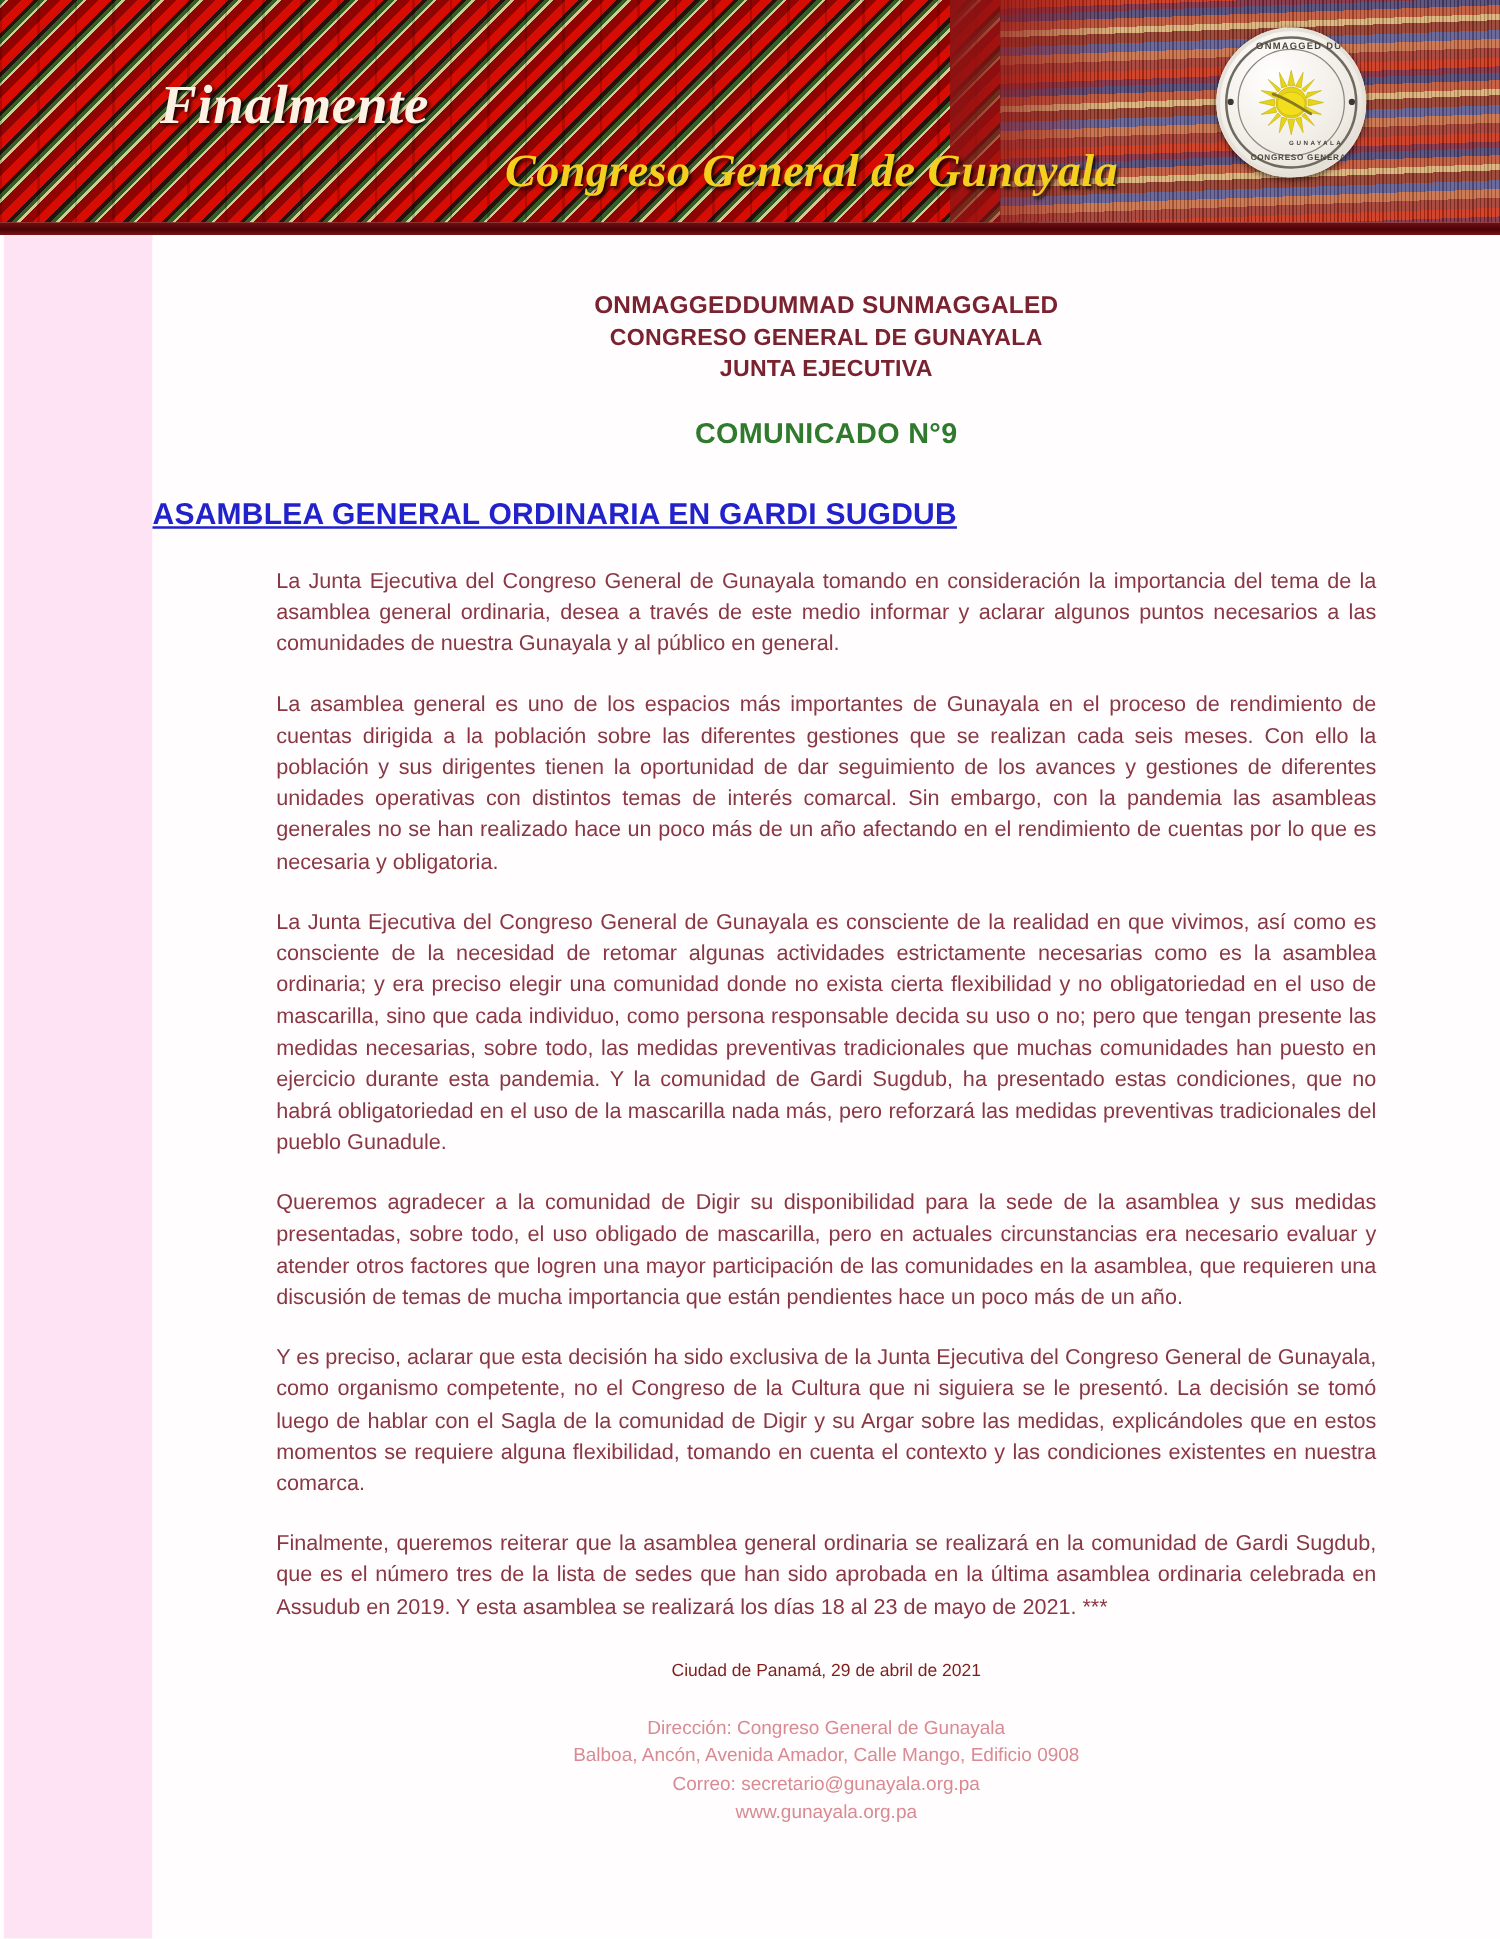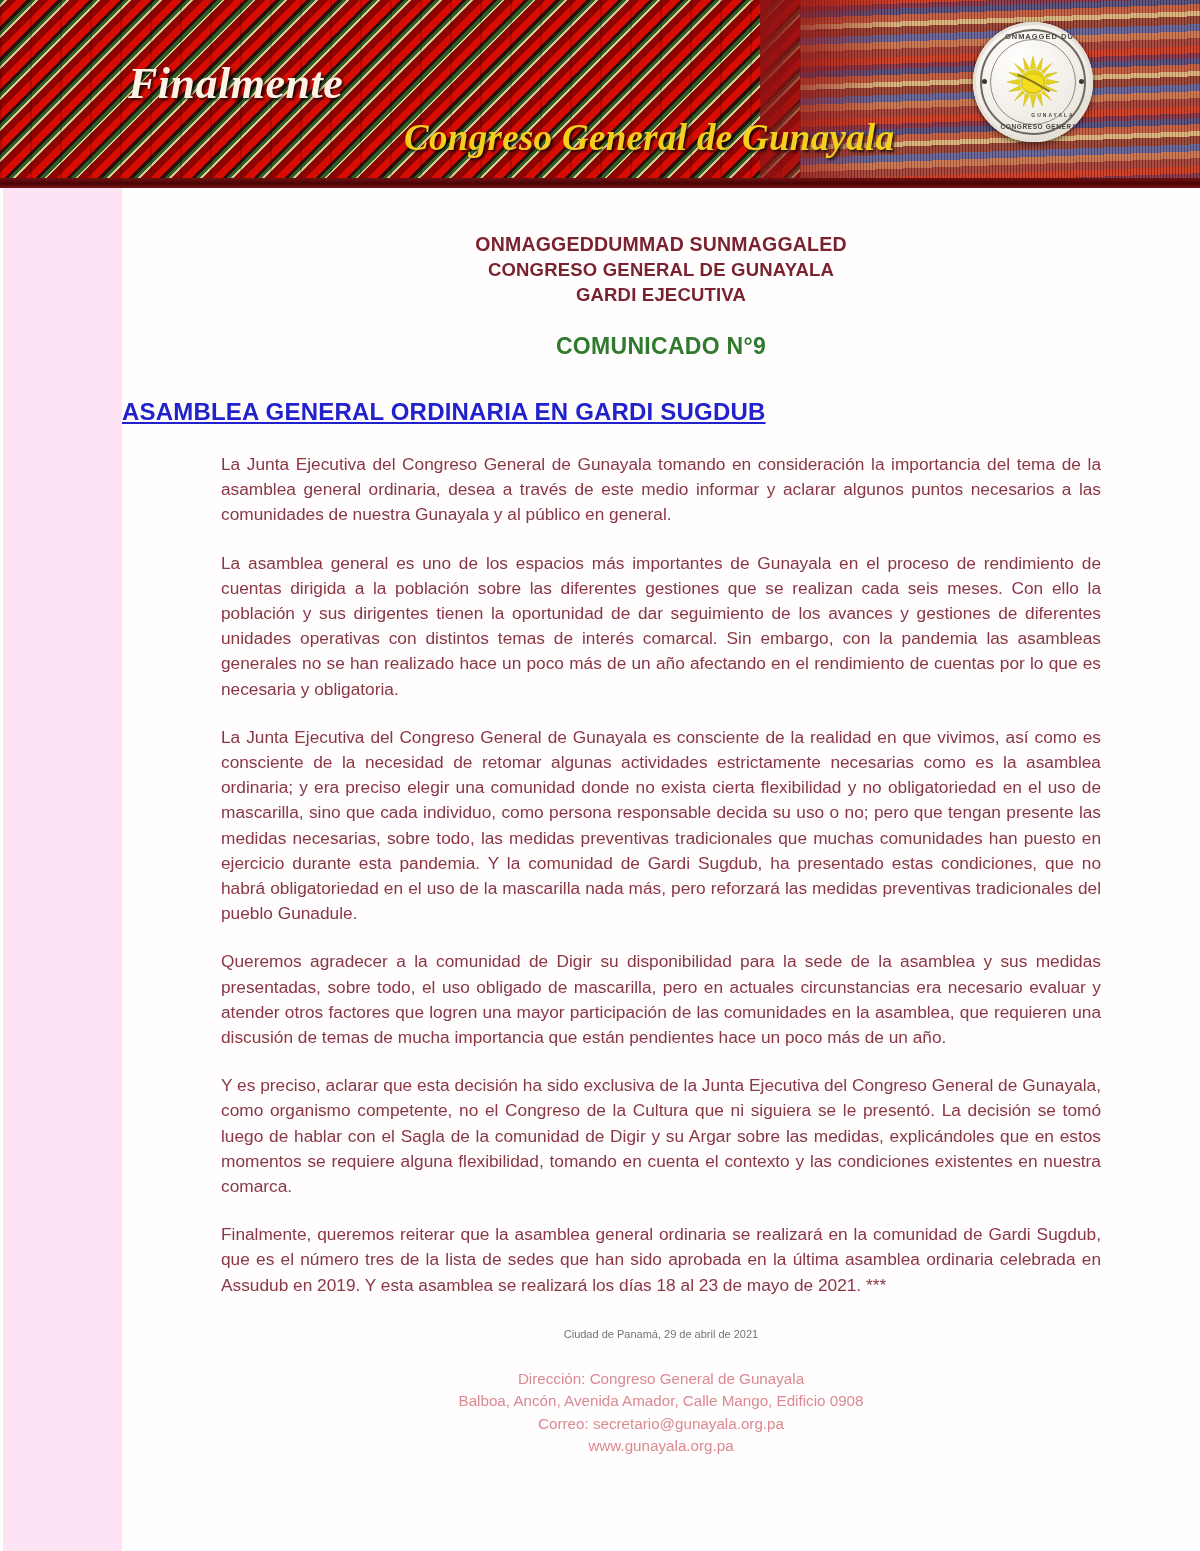--- a/index.html
+++ b/index.html
@@ -254,22 +254,22 @@
   .para {
     text-align: justify;
     color: #8a3744;
     font-size: 17.3px;
     line-height: 25.2px;
     margin: 0 0 23px 0;
     letter-spacing: 0px;
   }
   .place-date {
     text-align: center;
-    color: #737373;
-    font-size: 11px;
+    color: #7f1d1d;
+    font-size: 14px;
     margin-top: 30px;
     margin-bottom: 0;
   }
 
   .footer {
     margin: 0 auto;
     width: 880px;
     text-align: center;
     color: #d98a92;
     font-size: 15.2px;
@@ -330,21 +330,21 @@
 
   <div class="sheet">
     <div class="pink-strip-edge"></div>
     <div class="pink-strip"></div>
 
     <div class="doc">
 
       <div class="org-block">
         <div class="l1">ONMAGGEDDUMMAD SUNMAGGALED</div>
         <div class="l2">CONGRESO GENERAL DE GUNAYALA</div>
-        <div class="l3">GARDI EJECUTIVA</div>
+        <div class="l3">JUNTA EJECUTIVA</div>
       </div>
 
       <div class="comunicado">COMUNICADO N°9</div>
 
       <div class="doc-title">ASAMBLEA GENERAL ORDINARIA EN GARDI SUGDUB</div>
 
       <div class="body-wrap">
         <p class="para">La Junta Ejecutiva del Congreso General de Gunayala tomando en consideración la importancia del tema de la asamblea general ordinaria, desea a través de este medio informar y aclarar algunos puntos necesarios a las comunidades de nuestra Gunayala y al público en general.</p>
         <p class="para">La asamblea general es uno de los espacios más importantes de Gunayala en el proceso de rendimiento de cuentas dirigida a la población sobre las diferentes gestiones que se realizan cada seis meses. Con ello la población y sus dirigentes tienen la oportunidad de dar seguimiento de los avances y gestiones de diferentes unidades operativas con distintos temas de interés comarcal. Sin embargo, con la pandemia las asambleas generales no se han realizado hace un poco más de un año afectando en el rendimiento de cuentas por lo que es necesaria y obligatoria.</p>
         <p class="para">La Junta Ejecutiva del Congreso General de Gunayala es consciente de la realidad en que vivimos, así como es consciente de la necesidad de retomar algunas actividades estrictamente necesarias como es la asamblea ordinaria; y era preciso elegir una comunidad donde no exista cierta flexibilidad y no obligatoriedad en el uso de mascarilla, sino que cada individuo, como persona responsable decida su uso o no; pero que tengan presente las medidas necesarias, sobre todo, las medidas preventivas tradicionales que muchas comunidades han puesto en ejercicio durante esta pandemia. Y la comunidad de Gardi Sugdub, ha presentado estas condiciones, que no habrá obligatoriedad en el uso de la mascarilla nada más, pero reforzará las medidas preventivas tradicionales del pueblo Gunadule.</p>

